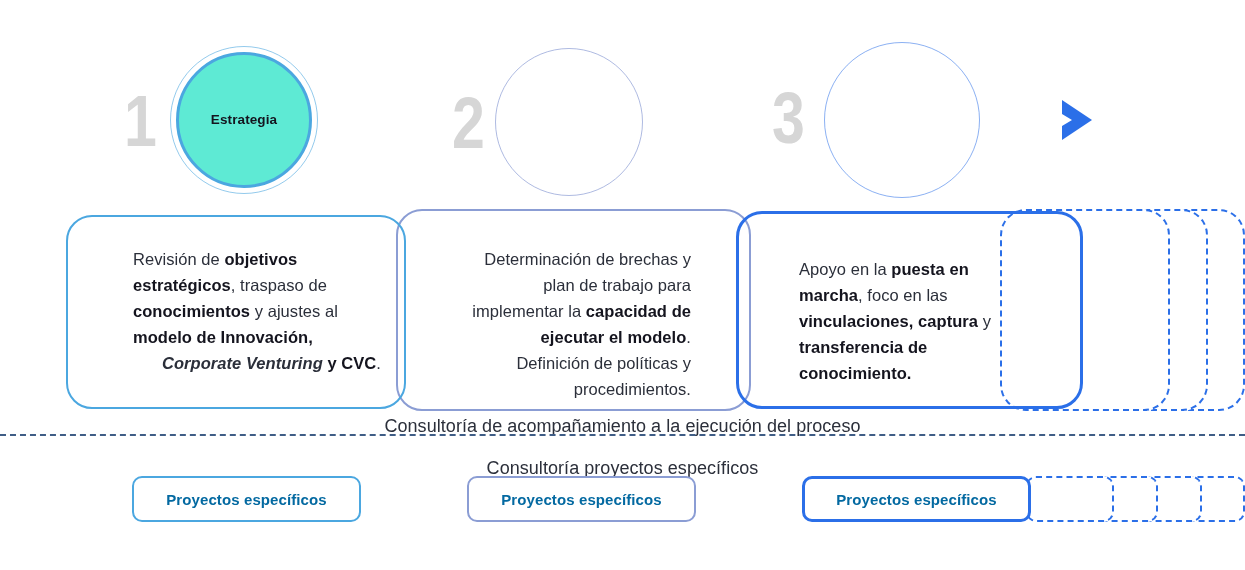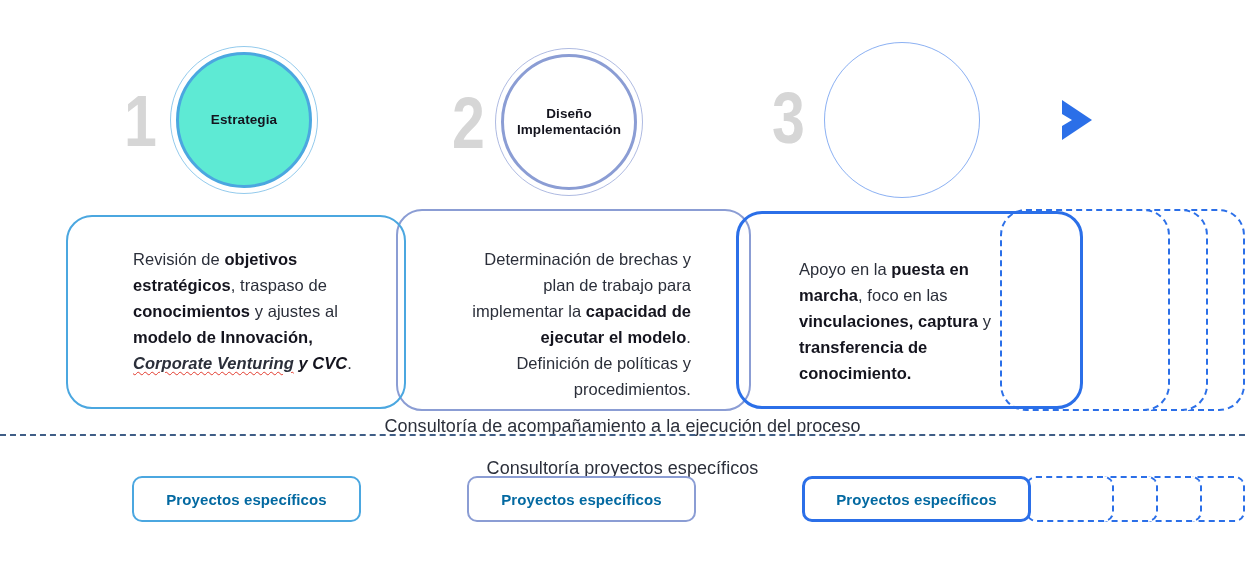--- a/index.html
+++ b/index.html
@@ -59,25 +59,25 @@
   .card-text{
     position:absolute;
     font-size:16.5px;
     line-height:26px;
     color:#2b2f3a;
     letter-spacing:.05px;
   }
   .card-text b{font-weight:bold;color:#14141e;}
   .spell{
     font-weight:bold;font-style:italic;
-    text-decoration:underline;
     text-decoration-color:#e23b2e;
     text-decoration-style:wavy;
     text-underline-offset:2px;
     text-decoration-thickness:1px;
+    margin-left:29px;
   }
   .dashcard{
     position:absolute;
     box-sizing:border-box;
     border:2px dashed #2B6FE8;
     border-radius:26px;
   }
 
   
   .divider{
@@ -127,26 +127,20 @@
 
 <div class="circle-wrap" style="left:170px;top:46px;width:148px;height:148px;">
   <div class="ring-outer" style="border-color:rgba(75,167,224,.6);"></div>
   <div class="ring-inner" style="left:6px;top:6px;right:6px;bottom:6px;border:3.5px solid #4BA7E0;background:#5eead4;">
     <div class="circle-label">Estrategia</div>
   </div>
 </div>
 
 <div class="circle-wrap" style="left:495px;top:48px;width:148px;height:148px;">
   <div class="ring-outer" style="border-color:rgba(139,157,212,.7);"></div>
-  <div class="ring-inner" style="left:6px;top:6px;right:6px;bottom:6px;border:3.5px solid #8B9DD4;background:#fff;">
-    <div style="text-align:center;">
-      <div class="circle-label">Diseño</div>
-      <div class="circle-label">Implementación</div>
-    </div>
-  </div>
 </div>
 
 <div class="circle-wrap" style="left:824px;top:42px;width:156px;height:156px;">
   <div class="ring-outer" style="border-color:rgba(43,111,232,.55);"></div>
 </div>
 
 <div class="chevron" style="left:1058px;top:96px;width:44px;height:48px;">
   <svg width="44" height="48" viewBox="0 0 44 48" aria-hidden="true">
     <path d="M4 4 L34 24 L4 44 L4 30 L14 24 L4 18 Z" fill="#2B6FE8"></path>
   </svg>
@@ -157,21 +151,21 @@
 <div class="dashcard" style="left:1000px;top:209px;width:170px;height:202px;background:#fff;"></div>
 
 <div class="card" style="left:396px;top:209px;width:355px;height:202px;border:2.5px solid #8B9DD4;background:#fff;"></div>
 
 <div class="card" style="left:66px;top:215px;width:340px;height:194px;border:2.5px solid #4BA7E0;background:transparent;"></div>
 
 <div class="card" style="left:736px;top:211px;width:347px;height:198px;border:3px solid #2B6FE8;background:transparent;"></div>
 
 <div class="card-text" style="left:133px;top:246px;width:255px;">
   Revisión de <b>objetivos estratégicos</b>, traspaso de <b>conocimientos</b> y ajustes al <b>modelo de Innovación,</b>
-  <span class="spell">Corporate Venturing</span><b style="font-style:italic;"> y CVC</b>.
+  <span class="spell">Corporate Venturing</span><b style=""> y CVC</b>.
 </div>
 
 <div class="card-text" style="left:466px;top:246px;width:225px;text-align:right;">
   Determinación de brechas y plan de trabajo para implementar la <b>capacidad de ejecutar el modelo</b>. Definición de políticas y procedimientos.
 </div>
 
 <div class="card-text" style="left:799px;top:256px;width:205px;">
   Apoyo en la <b>puesta en marcha</b>, foco en las <b>vinculaciones, captura</b> y <b>transferencia de conocimiento.</b>
 </div>
 

